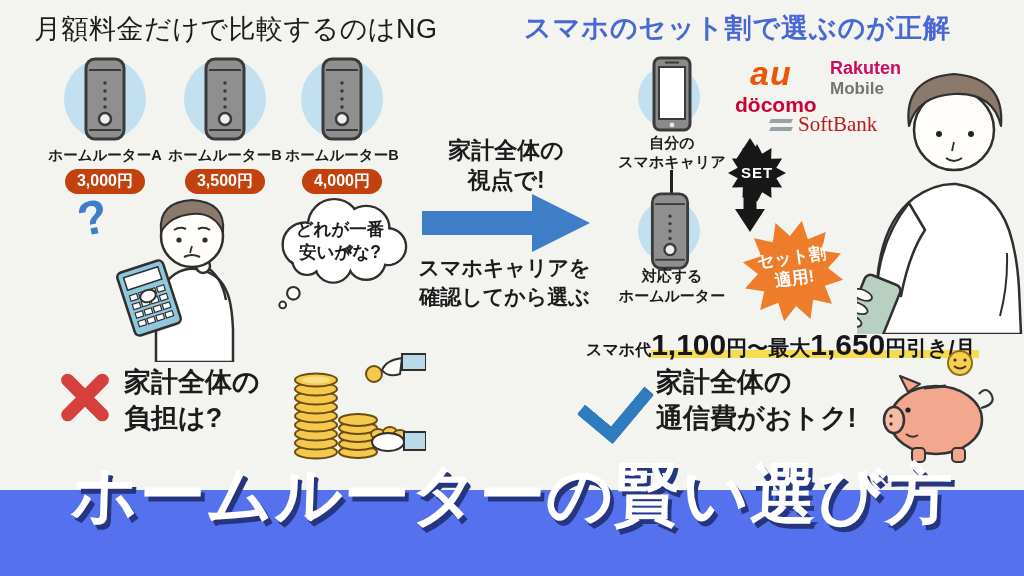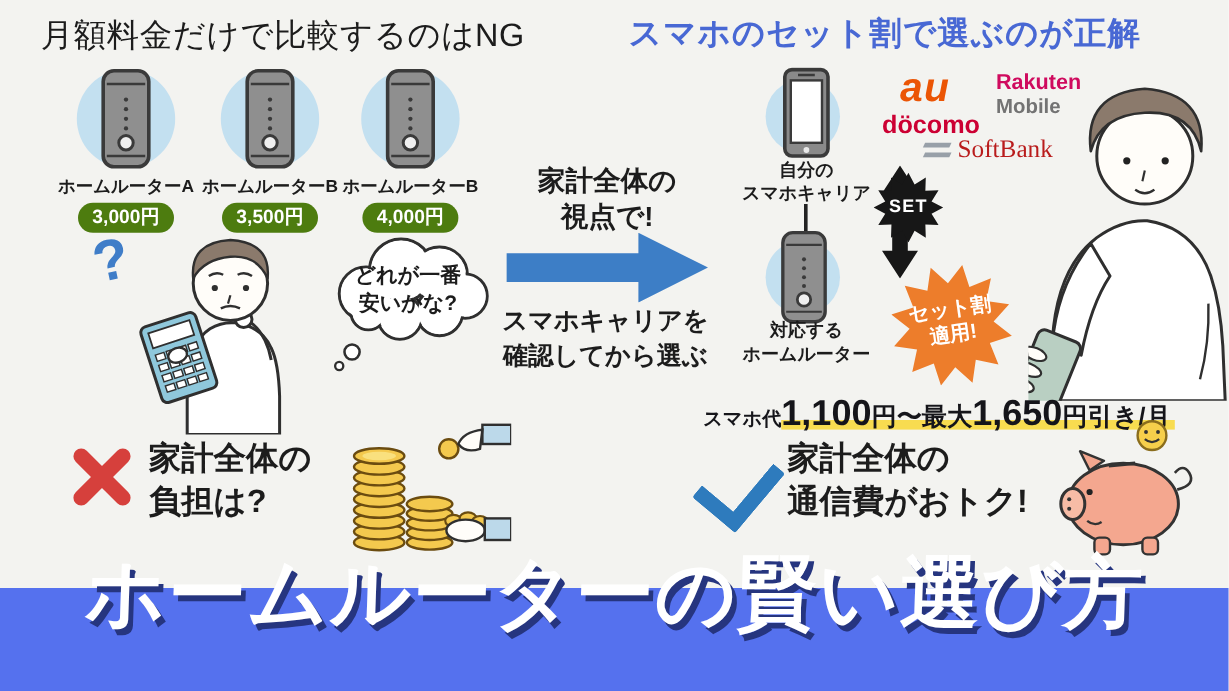--- a/index.html
+++ b/index.html
@@ -9,21 +9,21 @@
 
   
   .hl-left{left:34px;top:11px;font-size:27px;font-weight:400;color:#1c1c1c;letter-spacing:.5px;text-align:right;}
   .hl-right{left:524px;top:10px;font-size:27px;font-weight:800;color:#4868d4;letter-spacing:1px;}
 
   
   .router-col{top:58px;width:120px;text-align:center;}
   .col-a{left:45px;} .col-b{left:165px;} .col-c{left:282px;}
   .router-circle{width:82px;height:82px;border-radius:50%;background:#c3e0f0;margin:0 auto;display:flex;align-items:center;justify-content:center;}
   .router-label{margin-top:6px;font-size:14.5px;font-weight:800;color:#1c1c1c;}
-  .router-price{margin:4px auto 0;width:80px;background:#4d7c0f;color:#fff;font-weight:800;font-size:16px;border-radius:14px;padding:2px 0;}
+  .router-price{margin:4px auto 0;width:80px;background:#c2410c;color:#fff;font-weight:800;font-size:16px;border-radius:14px;padding:2px 0;}
 
   .qmark{left:78px;top:190px;font-size:48px;font-weight:900;color:#3f7dc8;transform:rotate(-12deg);}
 
   .bubble{left:272px;top:196px;width:136px;height:118px;}
   .bubble-text{position:absolute;left:0;right:0;top:22px;text-align:center;font-size:17.5px;font-weight:800;line-height:1.3;color:#1c1c1c;}
 
   .center-top{left:420px;top:136px;width:172px;text-align:center;font-size:23px;font-weight:800;line-height:1.3;color:#1c1c1c;}
   .center-bottom{left:402px;top:253px;width:205px;text-align:center;font-size:21px;font-weight:800;line-height:1.4;color:#1c1c1c;}
 
   .phone-circle{left:638px;top:66px;width:62px;height:62px;border-radius:50%;background:#c3e0f0;}

